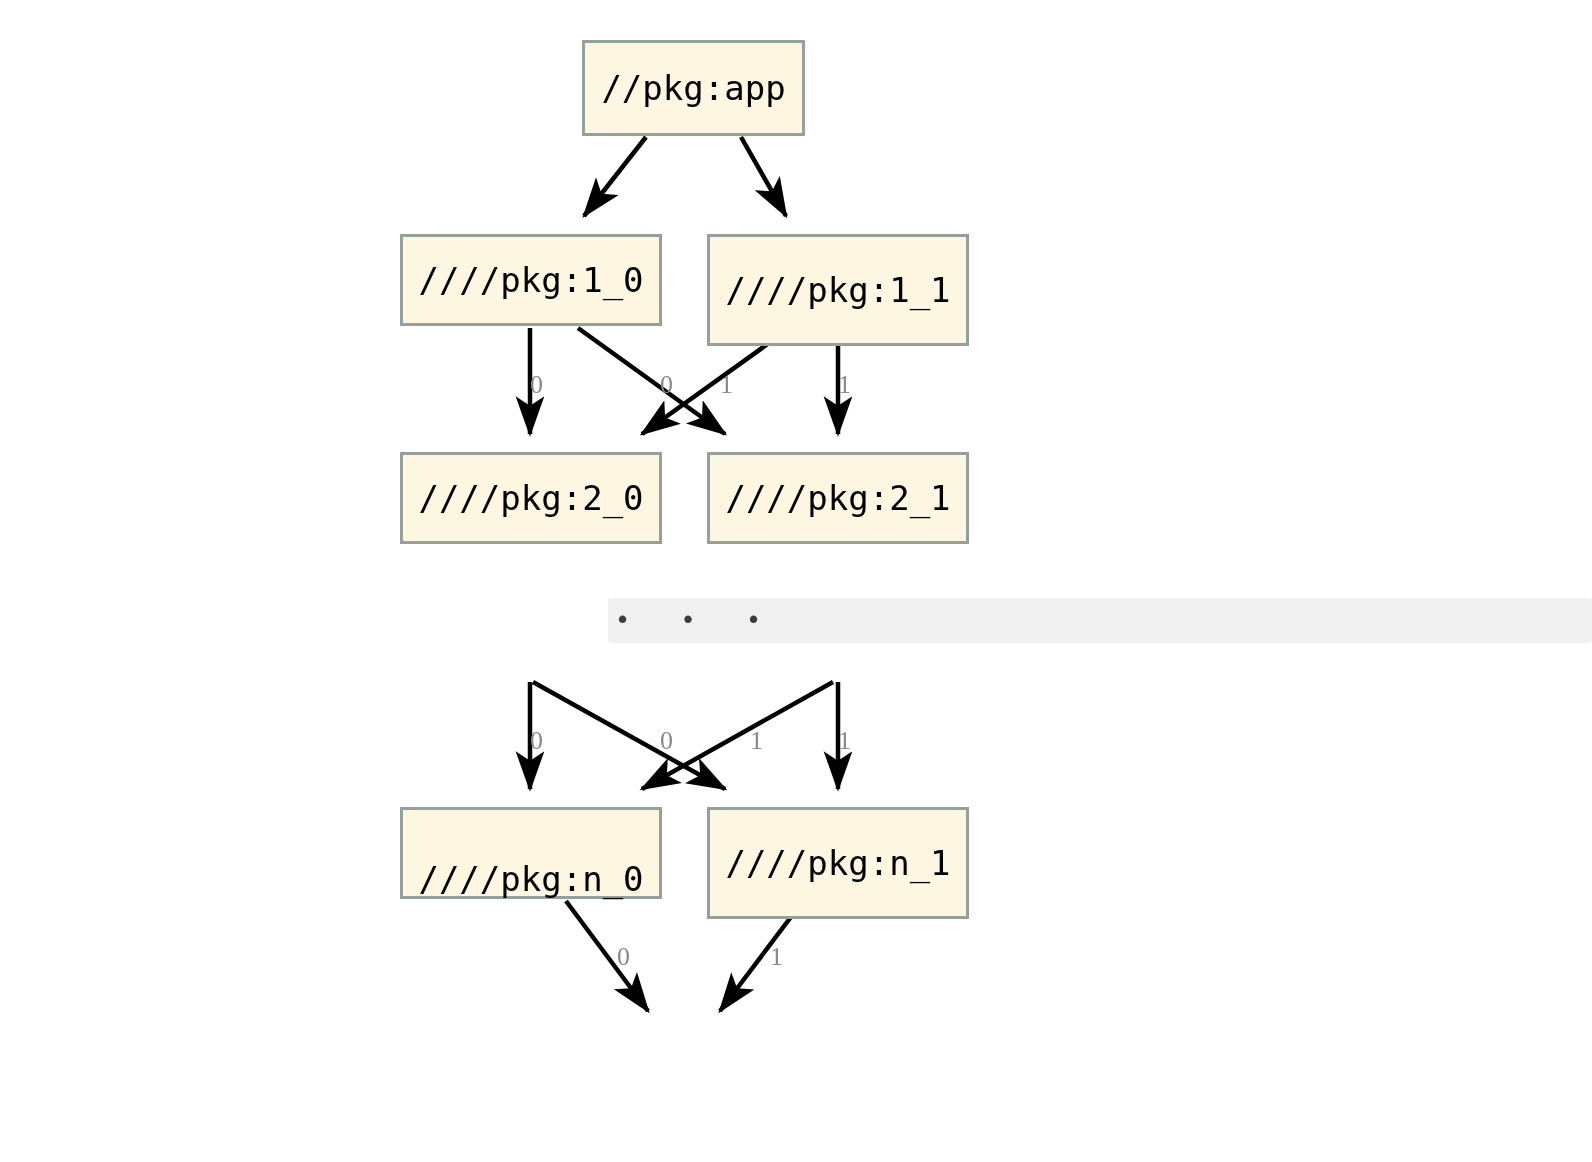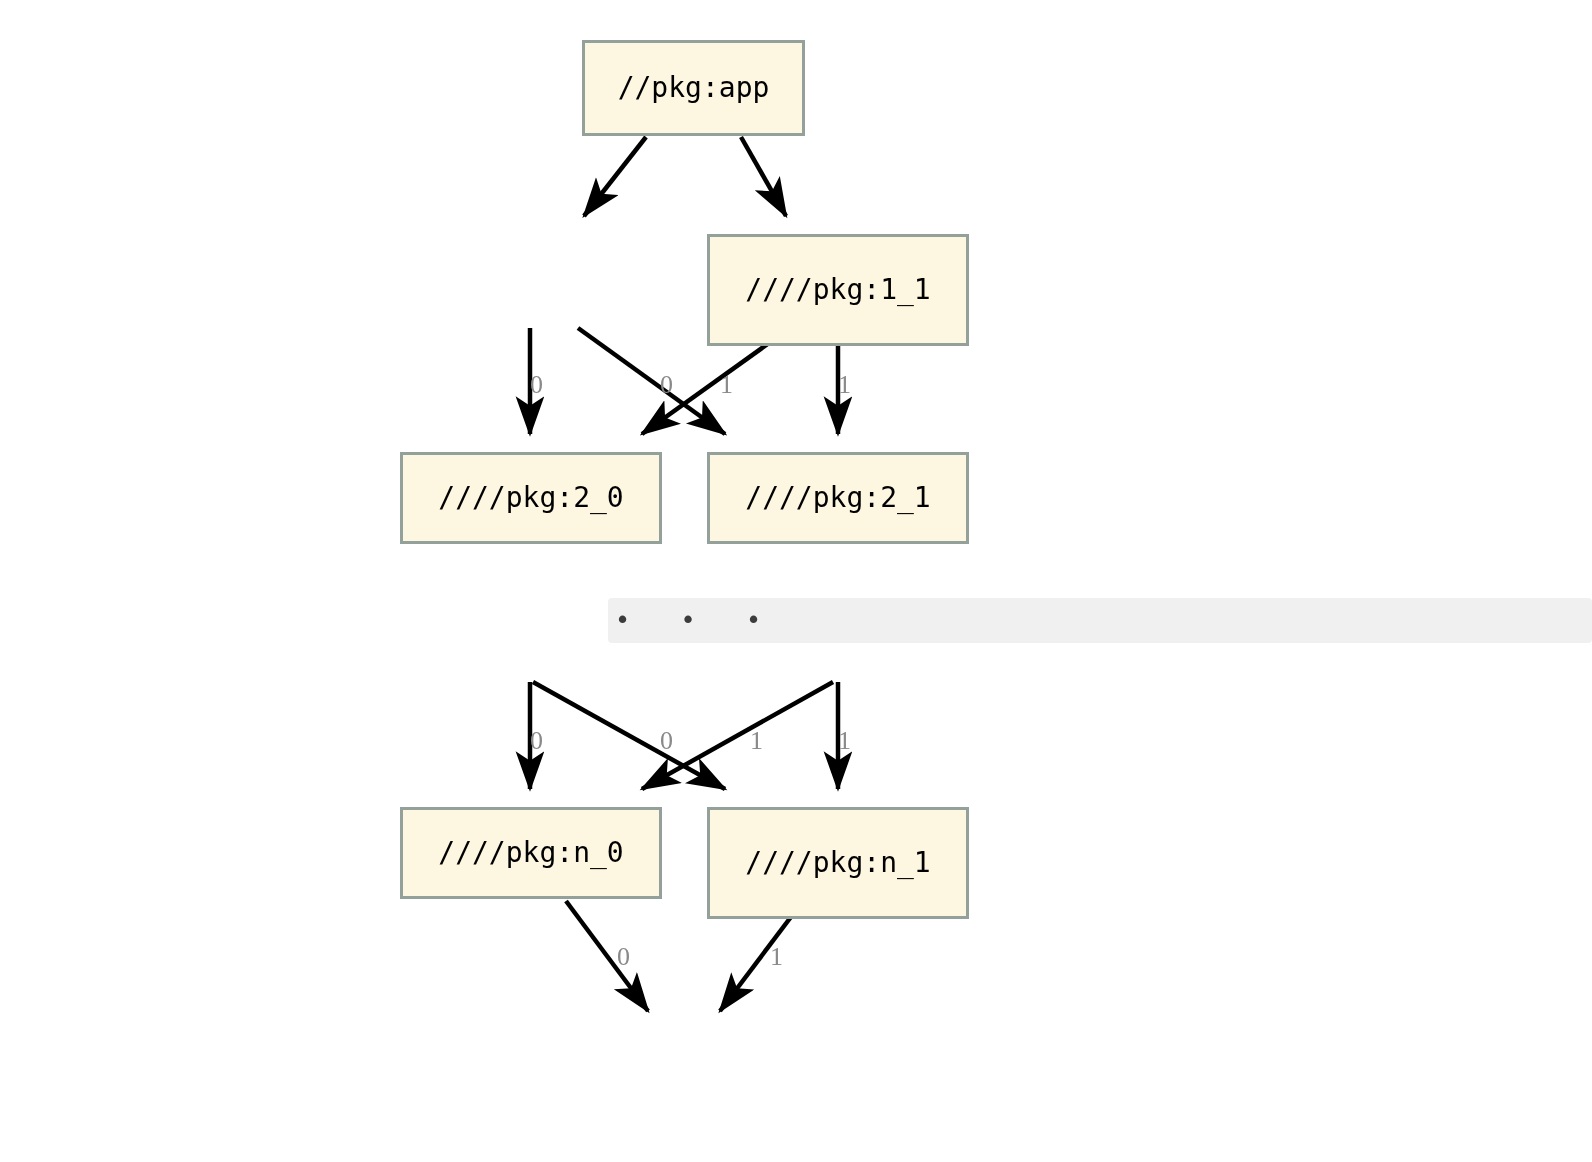--- a/index.html
+++ b/index.html
@@ -32,21 +32,21 @@
     position: absolute;
     box-sizing: border-box;
     background: #fdf6e0;
     border: 3px solid #94a09a;
     display: flex;
     align-items: center;
     justify-content: center;
   }
   .node-label {
     font-family: "DejaVu Sans Mono", "Liberation Mono", monospace;
-    font-size: 28px;
+    font-size: 34px;
     font-weight: 400;
     color: #000000;
     letter-spacing: 0px;
     white-space: nowrap;
     line-height: 1;
   }
   .ellipsis-band {
     position: absolute;
     background: #f0f0f0;
     border-radius: 4px;
@@ -129,34 +129,37 @@
 
     <g>
       <path d="M803,901 L720,1011" stroke="#000000" stroke-width="4.5" fill="none" marker-end="url(#arrow)"></path>
     </g>
   </svg>
 
   <div class="node-box" style="left:582px; top:40px; width:223px; height:96px;">
     <span class="node-label">//pkg:app</span>
   </div>
 
+  <div class="node-box" style="left:400px; top:234px; width:262px; height:92px;">
+    <span class="node-label">////pkg:1_0</span>
+  </div>
 
   <div class="node-box" style="left:707px; top:234px; width:262px; height:112px;">
     <span class="node-label">////pkg:1_1</span>
   </div>
 
   <div class="node-box" style="left:400px; top:452px; width:262px; height:92px;justify-content:center;">
     <span class="node-label">////pkg:2_0</span>
   </div>
 
   <div class="node-box" style="left:707px; top:452px; width:262px; height:92px;justify-content:center;">
     <span class="node-label">////pkg:2_1</span>
   </div>
 
-  <div class="node-box" style="left:400px; top:807px; width:262px; height:92px;">
+  <div class="node-box" style="left:400px; top:807px; width:262px; height:92px;align-items:flex-end;">
     <span class="node-label">////pkg:n_0</span>
   </div>
 
   <div class="node-box" style="left:707px; top:807px; width:262px; height:112px;">
     <span class="node-label">////pkg:n_1</span>
   </div>
 
 
   <div class="ellipsis-band" style="left:608px; top:598px; width:984px; height:45px;">
     <span class="ellipsis-dots">•  •  •</span>

